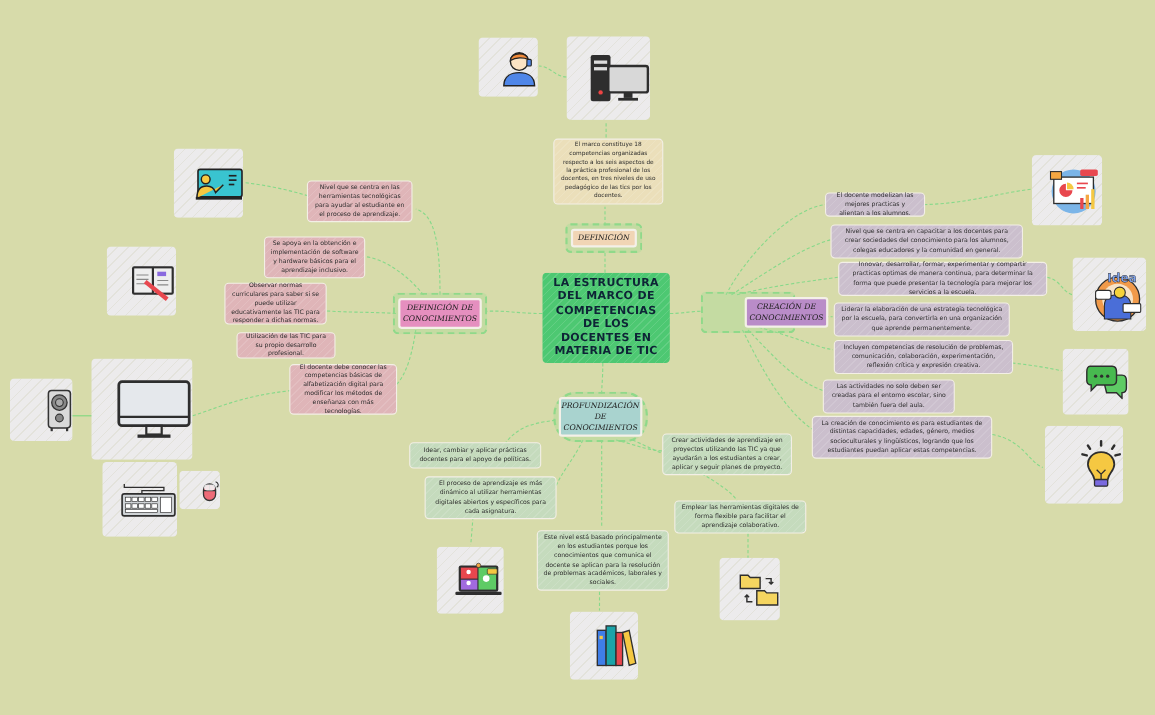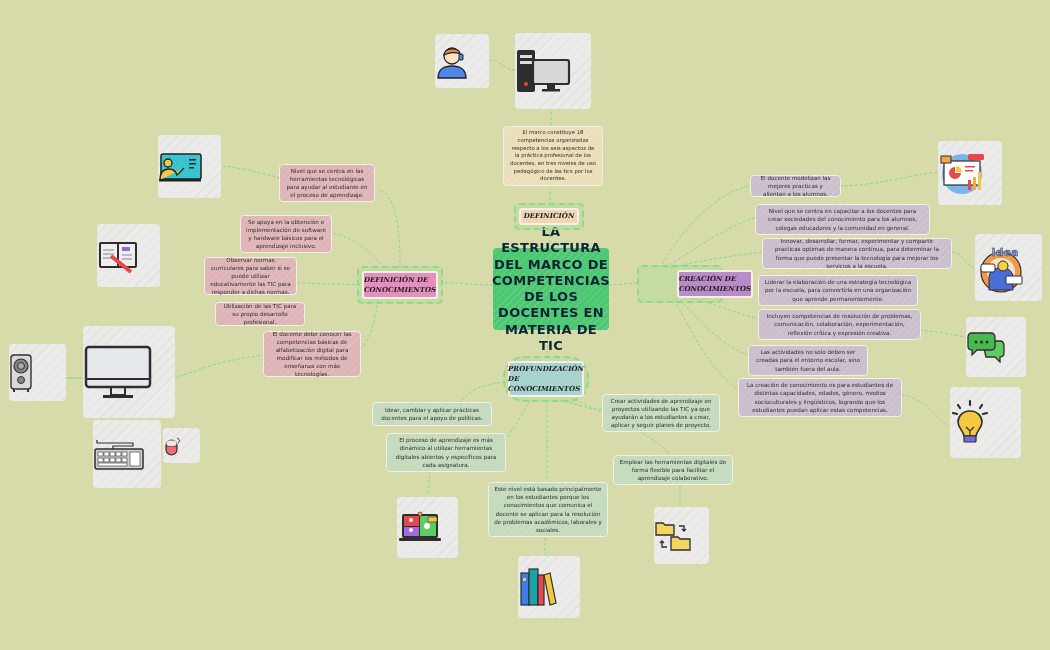--- a/index.html
+++ b/index.html
@@ -17,36 +17,36 @@
     background-image:repeating-linear-gradient(135deg, rgba(255,255,255,0.12) 0 1px, transparent 1px 5px);
   }
   .pink { background-color:#dfb5b8; }
   .purple { background-color:#cbbfcd; }
   .tan { background-color:#ebdfba; }
   .mint { background-color:#c5dbbd; }
   .main {
     position:absolute; left:493px; top:248px; width:116px; height:82px;
     background:#4dc872; border-radius:4px; box-sizing:border-box;
     display:flex; align-items:center; justify-content:center; text-align:center;
-    color:#0e2436; font-weight:bold; font-size:13px; line-height:1.25; letter-spacing:0.3px;
+    color:#0e2436; font-weight:bold; font-size:10px; line-height:1.25; letter-spacing:0.3px;
     padding:4px 8px;
     background-image:repeating-linear-gradient(135deg, rgba(255,255,255,0.12) 0 1px, transparent 1px 5px);
   }
   .branch-wrap {
     position:absolute; box-sizing:border-box; border:2px dashed #8fd98a; border-radius:5px; padding:3px;
     background:rgba(160,220,150,0.35);
   }
   .branch {
     box-sizing:border-box; border:2px solid #f4f0e8; border-radius:3px; width:100%; height:100%;
-    display:flex; align-items:center; justify-content:center; text-align:left;
-    font-family:"DejaVu Serif", serif; font-style:italic; font-weight:bold; font-size:7px; line-height:1.45; color:#1e1e1e;
+    display:flex; align-items:center; justify-content:center; text-align:center;
+    font-family:"DejaVu Serif", serif; font-style:italic; font-weight:normal; font-size:7px; line-height:1.45; color:#1e1e1e;
   }
   .icon-card {
     position:absolute; box-sizing:border-box; background:#ecebec; border-radius:4px;
-    display:flex; align-items:center; justify-content:flex-start;
+    display:flex; align-items:center; justify-content:flex-end;
     background-image:repeating-linear-gradient(135deg, rgba(200,200,170,0.25) 0 1px, transparent 1px 7px);
   }
 </style>
 </head>
 <body>
 
 <svg class="links" viewBox="0 0 1050 650">
   <g fill="none" stroke="#86d98a" stroke-width="1" stroke-dasharray="3,2">
 
     <path d="M550 248 L550 230"></path>

